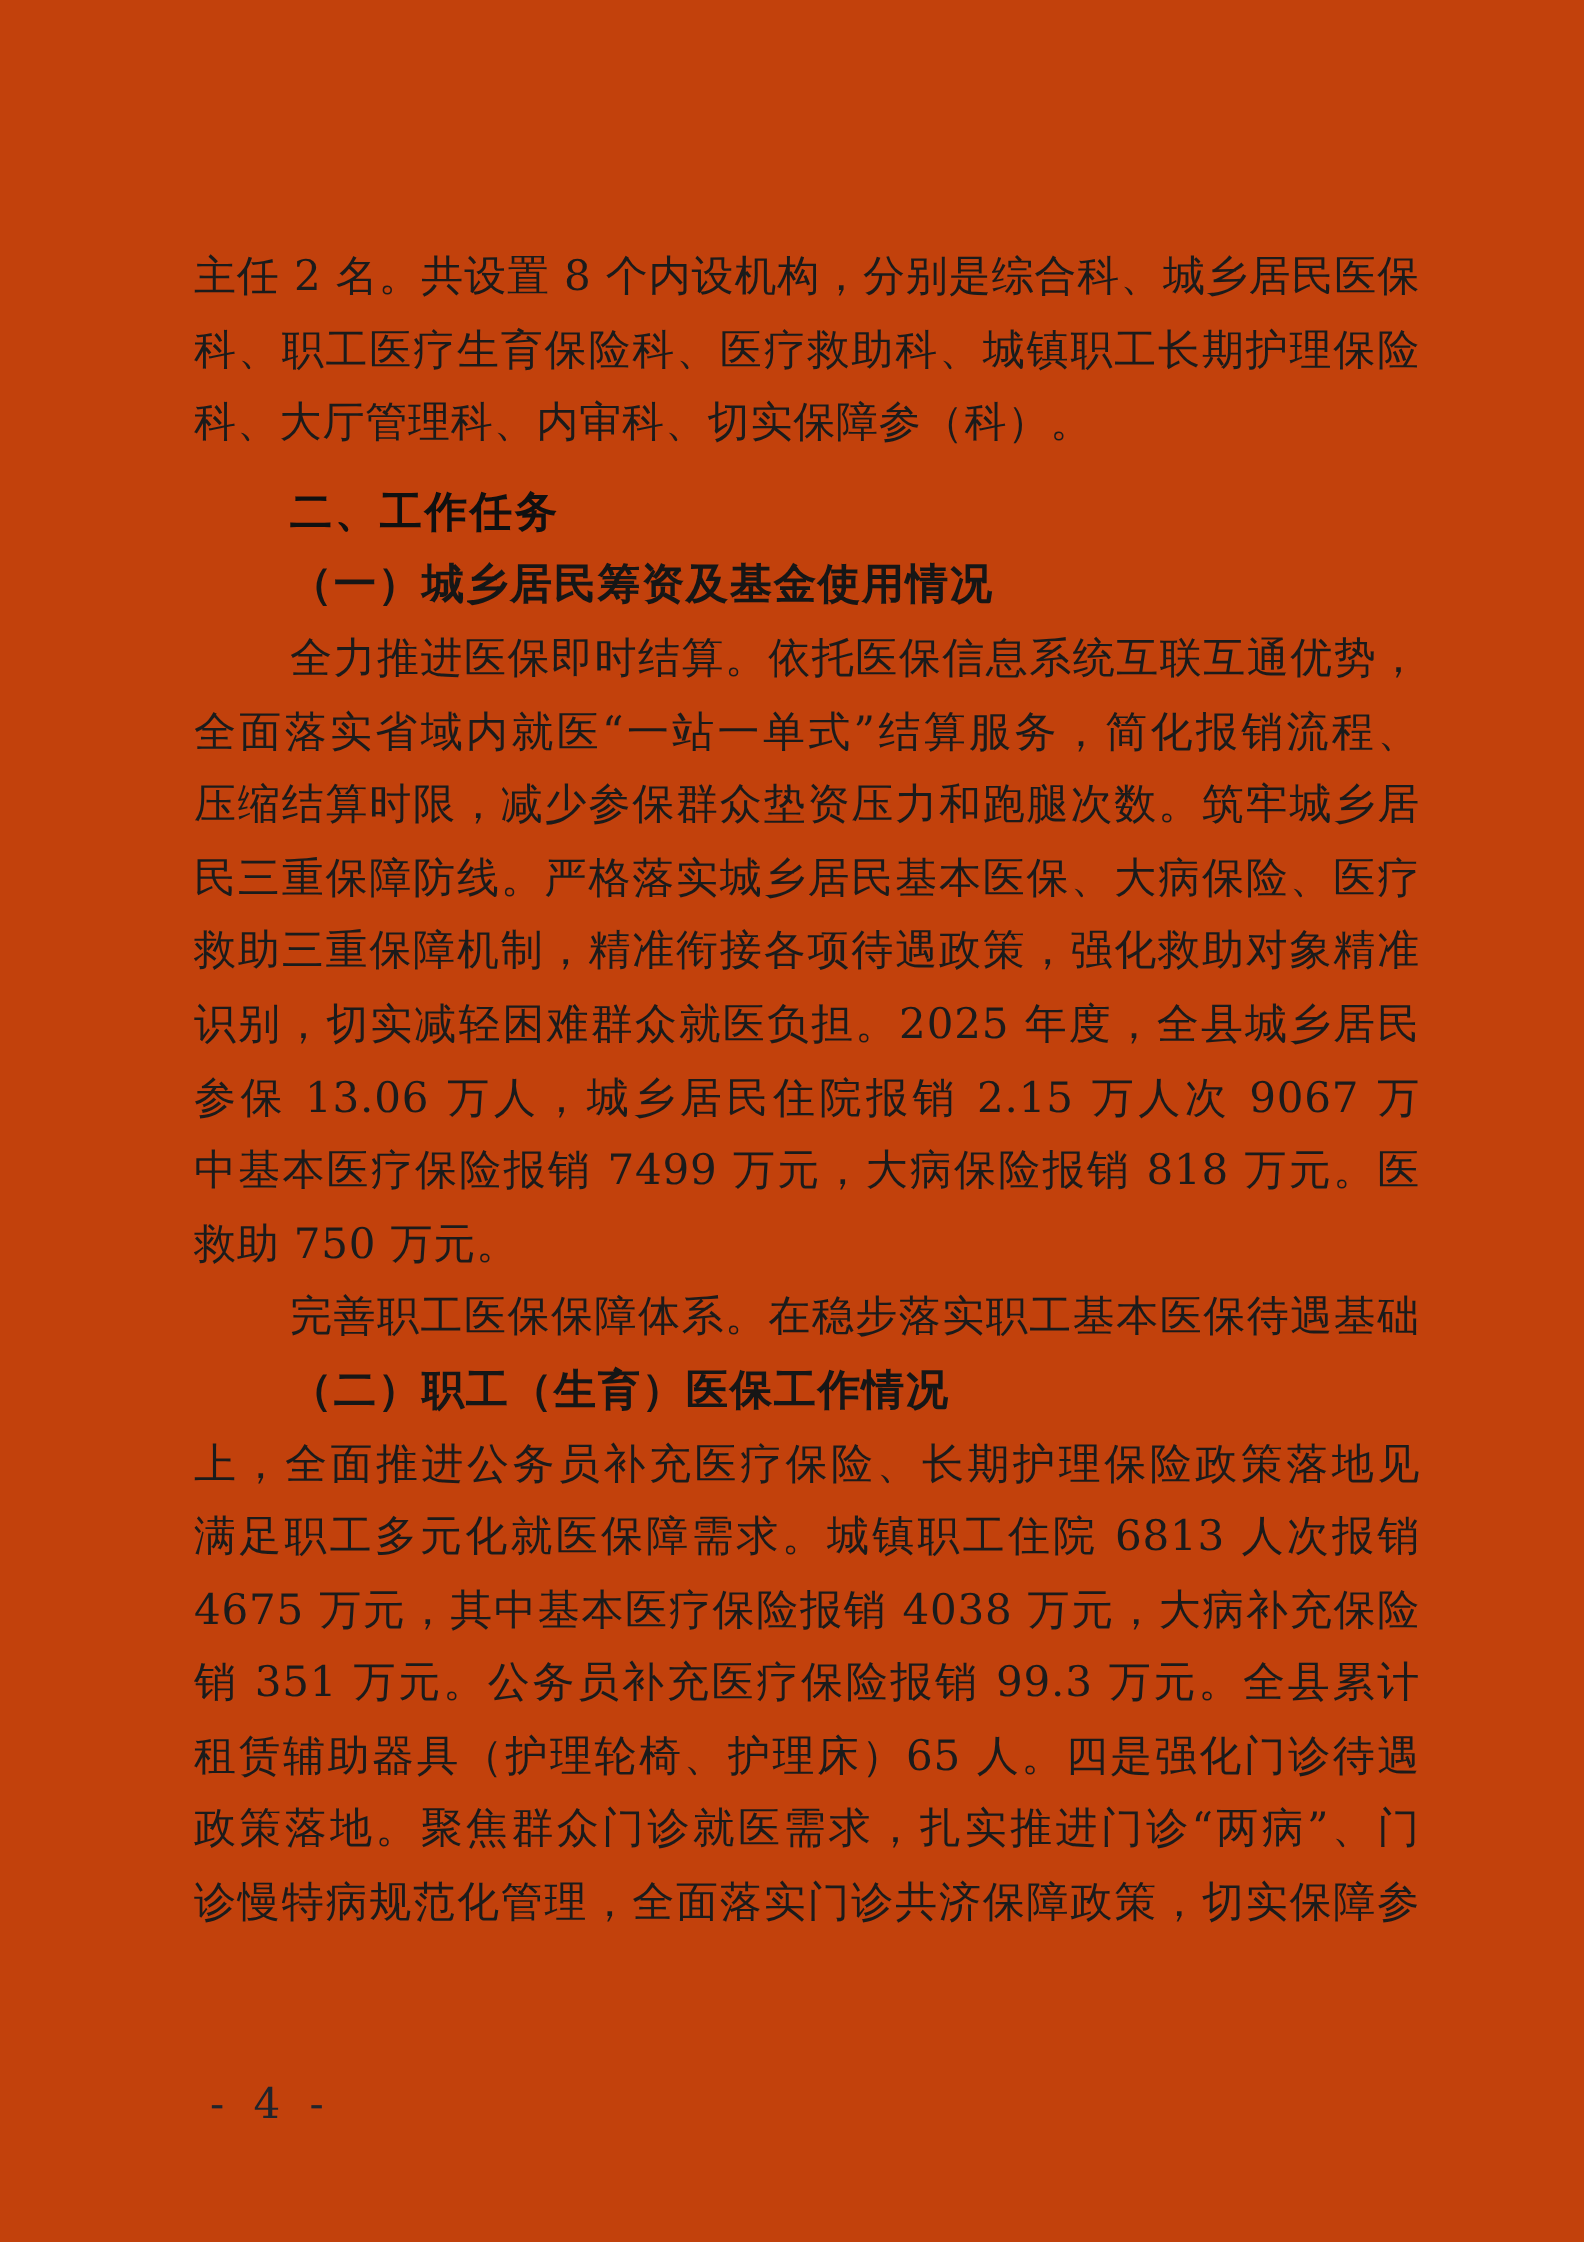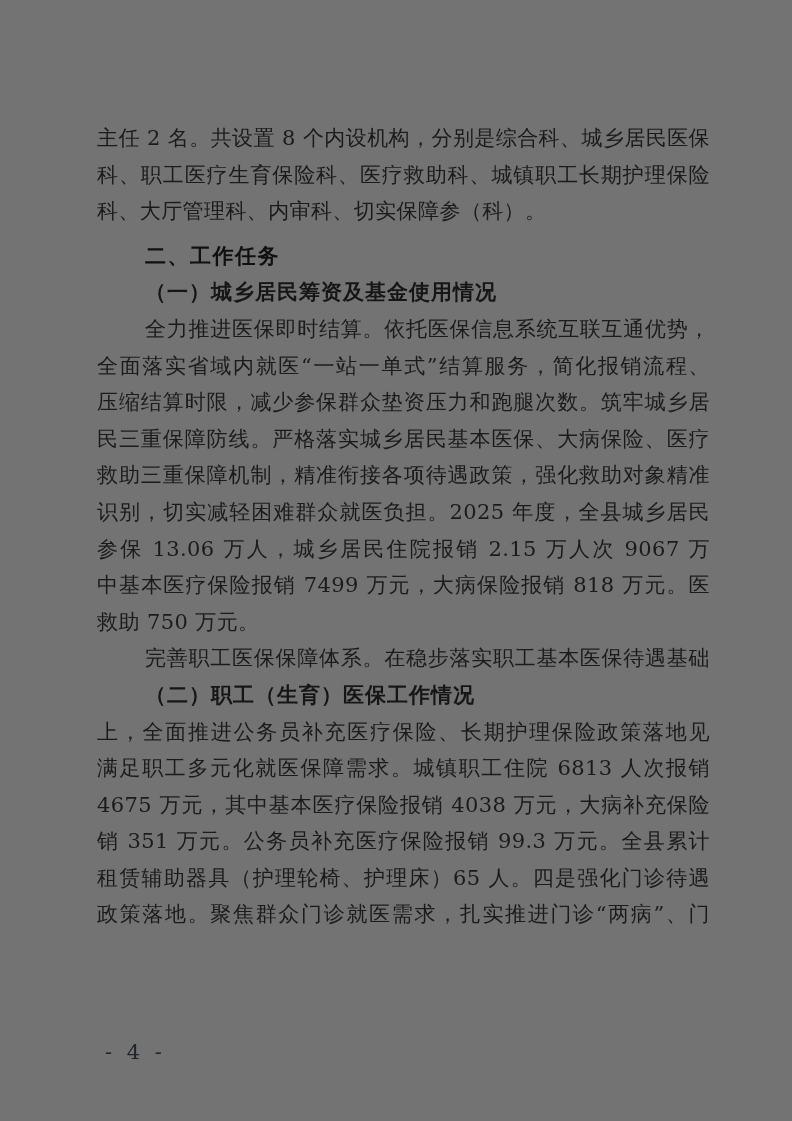--- a/index.html
+++ b/index.html
@@ -3,21 +3,21 @@
 <meta charset="utf-8">
 <style>
   html, body { margin: 0; padding: 0; }
   body {
     width: 792px; height: 1121px;
     background: #ffffff;
     position: relative;
     overflow: hidden;
     font-family: "DejaVu Serif", "Liberation Serif", serif;
   }
-  .page { position: absolute; inset: 0; background: #737373; }
+  .page { position: absolute; inset: 0; background: #c2410c; }
   .content {
     position: absolute;
     left: 97px; top: 120px; width: 613px;
     color: #1b1b1b;
   }
   .tline {
     font-size: 21px;
     line-height: 36.6px;
     height: 36.6px;
     overflow: hidden;
@@ -78,19 +78,20 @@
 
     <div class="tline indent">完善职工医保保障体系。在稳步落实职工基本医保待遇基础</div>
 
     <div class="tline subhead indent">（二）职工（生育）医保工作情况</div>
     <div class="tline">上，全面推进公务员补充医疗保险、长期护理保险政策落地见效，</div>
     <div class="tline">满足职工多元化就医保障需求。城镇职工住院 6813 人次报销</div>
     <div class="tline">4675 万元，其中基本医疗保险报销 4038 万元，大病补充保险报</div>
     <div class="tline">销 351 万元。公务员补充医疗保险报销 99.3 万元。全县累计 165</div>
     <div class="tline">租赁辅助器具（护理轮椅、护理床）65 人。四是强化门诊待遇</div>
     <div class="tline">政策落地。聚焦群众门诊就医需求，扎实推进门诊“两病”、门</div>
+    <div class="tline">诊慢特病规范化管理，全面落实门诊共济保障政策，切实保障参</div>
 
   </div>
 
   <div class="footer">
     <span>- 4 -</span>
   </div>
 </div>
 
 </body></html>

